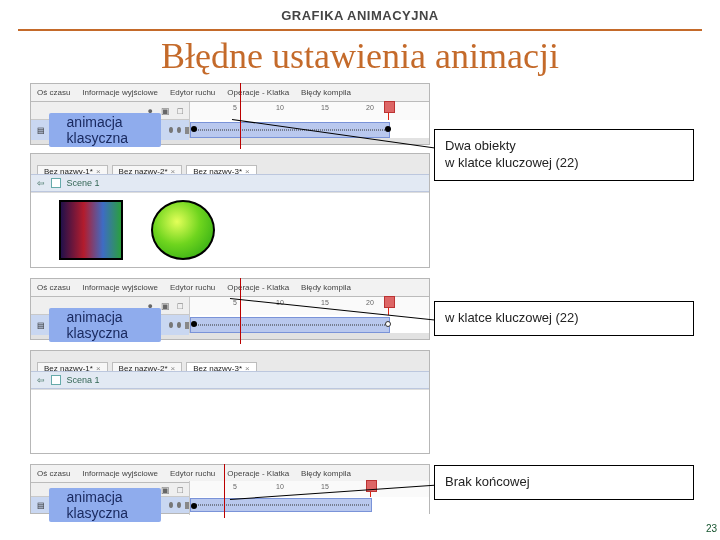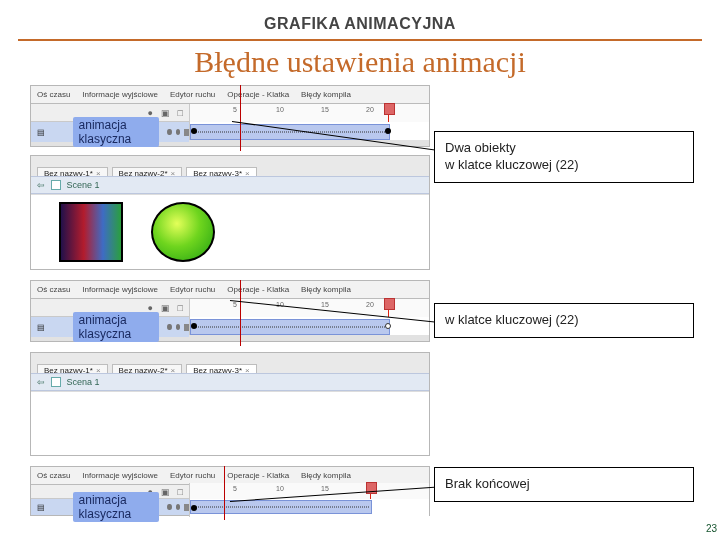--- a/index.html
+++ b/index.html
@@ -1,20 +1,20 @@
 <!DOCTYPE html>
 <html><head>
 <meta charset="utf-8">
 <style>
   * { box-sizing: border-box; margin: 0; padding: 0; }
   html, body { width: 720px; height: 540px; font-family: Verdana, Arial, sans-serif; background: #fff; color: #222; }
   .slide { width: 720px; height: 540px; position: relative; padding: 6px 18px 12px 18px; }
-  .supertitle { text-align: center; font-size: 16px; letter-spacing: 0.5px; color: #444; font-weight: bold; margin-top: 9px; }
+  .supertitle { text-align: center; font-size: 13px; letter-spacing: 0.5px; color: #444; font-weight: bold; margin-top: 2px; }
   .rule { height: 2px; background: #c46a2a; margin: 6px 0 4px 0; }
-  .title { text-align: center; font-size: 30px; color: #c46a2a; font-family: Georgia, 'Times New Roman', serif; margin-bottom: 6px; }
+  .title { text-align: center; font-size: 36px; color: #c46a2a; font-family: Georgia, 'Times New Roman', serif; margin-bottom: 6px; }
   .body { position: relative; width: 684px; height: 430px; }
   .shot { position: absolute; left: 12px; width: 400px; background: #e2e2e2; border: 1px solid #b7b7b7; }
   .shot1 { top: 0; height: 62px; }
   .shot2 { top: 70px; height: 115px; }
   .shot3 { top: 195px; height: 62px; }
   .shot4 { top: 267px; height: 104px; }
   .shot5 { top: 381px; height: 50px; }
 
   .tabs { display: flex; gap: 12px; background: #f2f2f2; border-bottom: 1px solid #bbb; height: 18px; font-size: 8px; color: #444; align-items: center; padding: 0 6px; }
   .tabs span { white-space: nowrap; }
@@ -25,21 +25,21 @@
   .timeline-head { display:flex; height:18px; align-items:center; background:#efefef; border-bottom:1px solid #c9c9c9; }
   .timeline-labels { width:158px; display:flex; align-items:center; justify-content:flex-end; gap:8px; padding-right:6px; font-size:9px; color:#666; }
   .ruler { position:relative; flex:1; height:18px; background:#fafafa; border-left:1px solid #c9c9c9; }
   .tick-label { position:absolute; top:2px; font-size:7px; color:#666; transform:translateX(-50%); }
   .playhead { position:absolute; top:0; bottom:0; width:1px; background:#d21; }
   .playhead::before { content:""; position:absolute; top:-1px; left:-4px; width:9px; height:10px; background:#d66; border:1px solid #b33; }
 
   .track { position:relative; flex:1; height:18px; background:#fff; border-left:1px solid #c9c9c9; }
   .layer-row2 { display:flex; height:20px; align-items:stretch; }
   .layer-name { width:158px; display:flex; align-items:center; gap:4px; padding-left:6px; background:#c9d7f1; font-size:8px; }
-  .layer-name .chip { background:#8faced; color:#1a2a60; padding:1px 6px; border-radius:2px; font-size:12px;margin-left:24px; }
+  .layer-name .chip { background:#8faced; color:#1a2a60; padding:1px 18px; border-radius:2px; font-size:14px; }
   .tween { position:absolute; top:2px; height:16px; background:#b9c8ee; border:1px solid #7a93d8; }
   .tween .dots { position:absolute; top:50%; left:2px; right:2px; height:0; border-top:1px dotted #333; transform:translateY(-50%); }
   .kf { position:absolute; top:50%; width:6px; height:6px; background:#000; border-radius:50%; transform:translate(-50%,-50%); }
   .kf.hollow { background:#fff; border:1px solid #333; }
 
   .bottom-tabs { position:absolute; bottom:0; left:0; right:0; height:36px; background:#e9e9e9; border-top:1px solid #c9c9c9; display:flex; align-items:center; gap:4px; padding:0 6px; font-size:8px; }
   .btab { background:#f7f7f7; border:1px solid #bdbdbd; padding:1px 6px 1px 6px; display:flex; align-items:center; gap:3px; }
   .btab .x { color:#888; font-size:8px; }
   .btab.active { background:#fff; }
 

